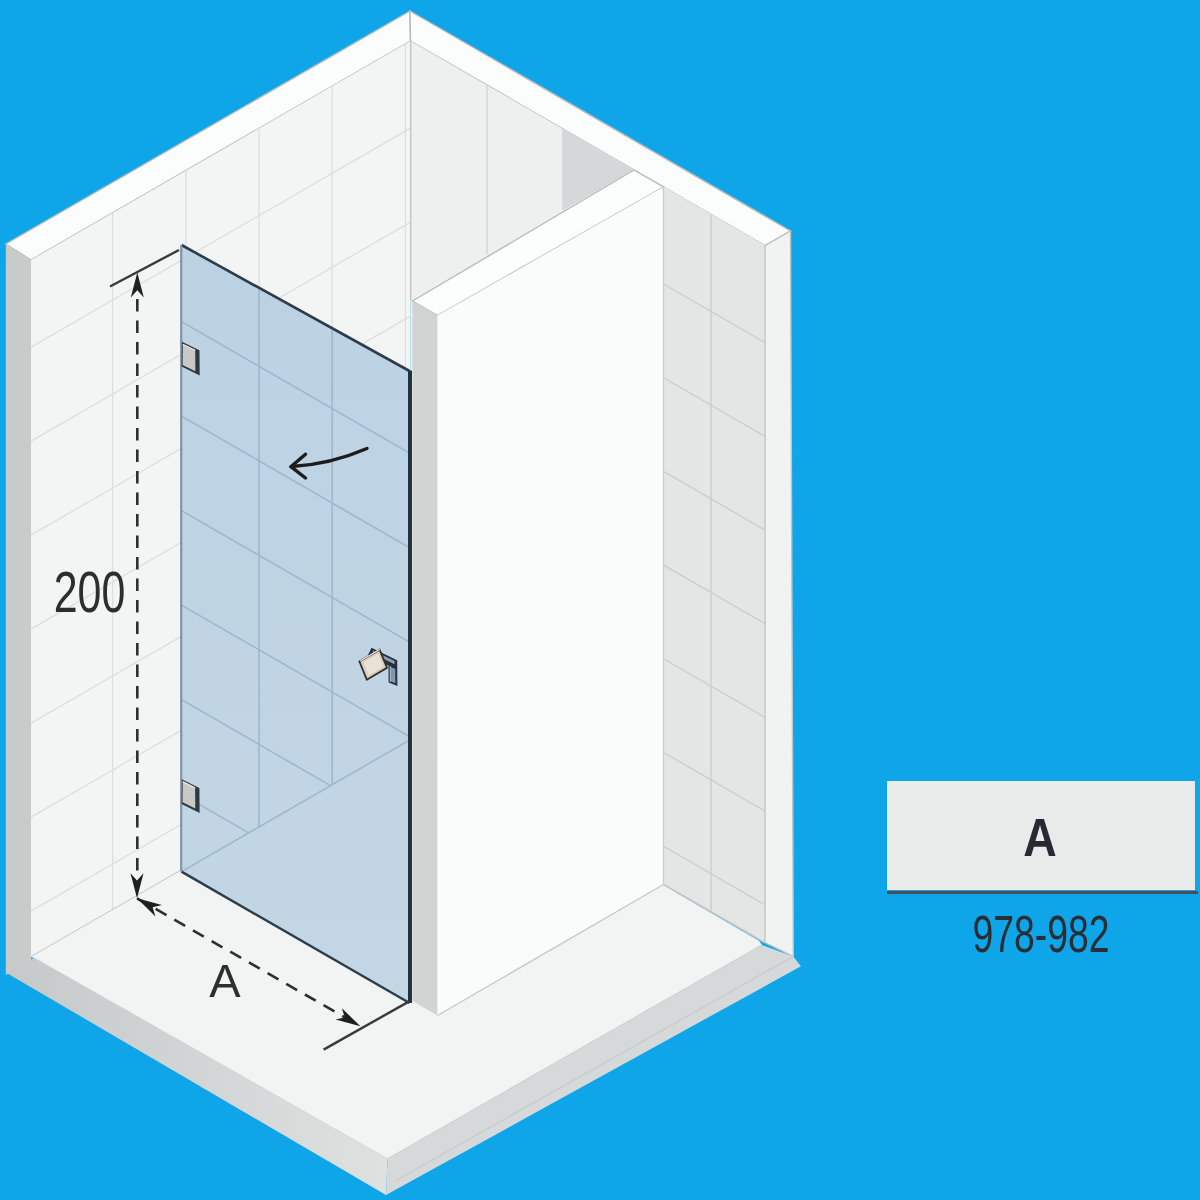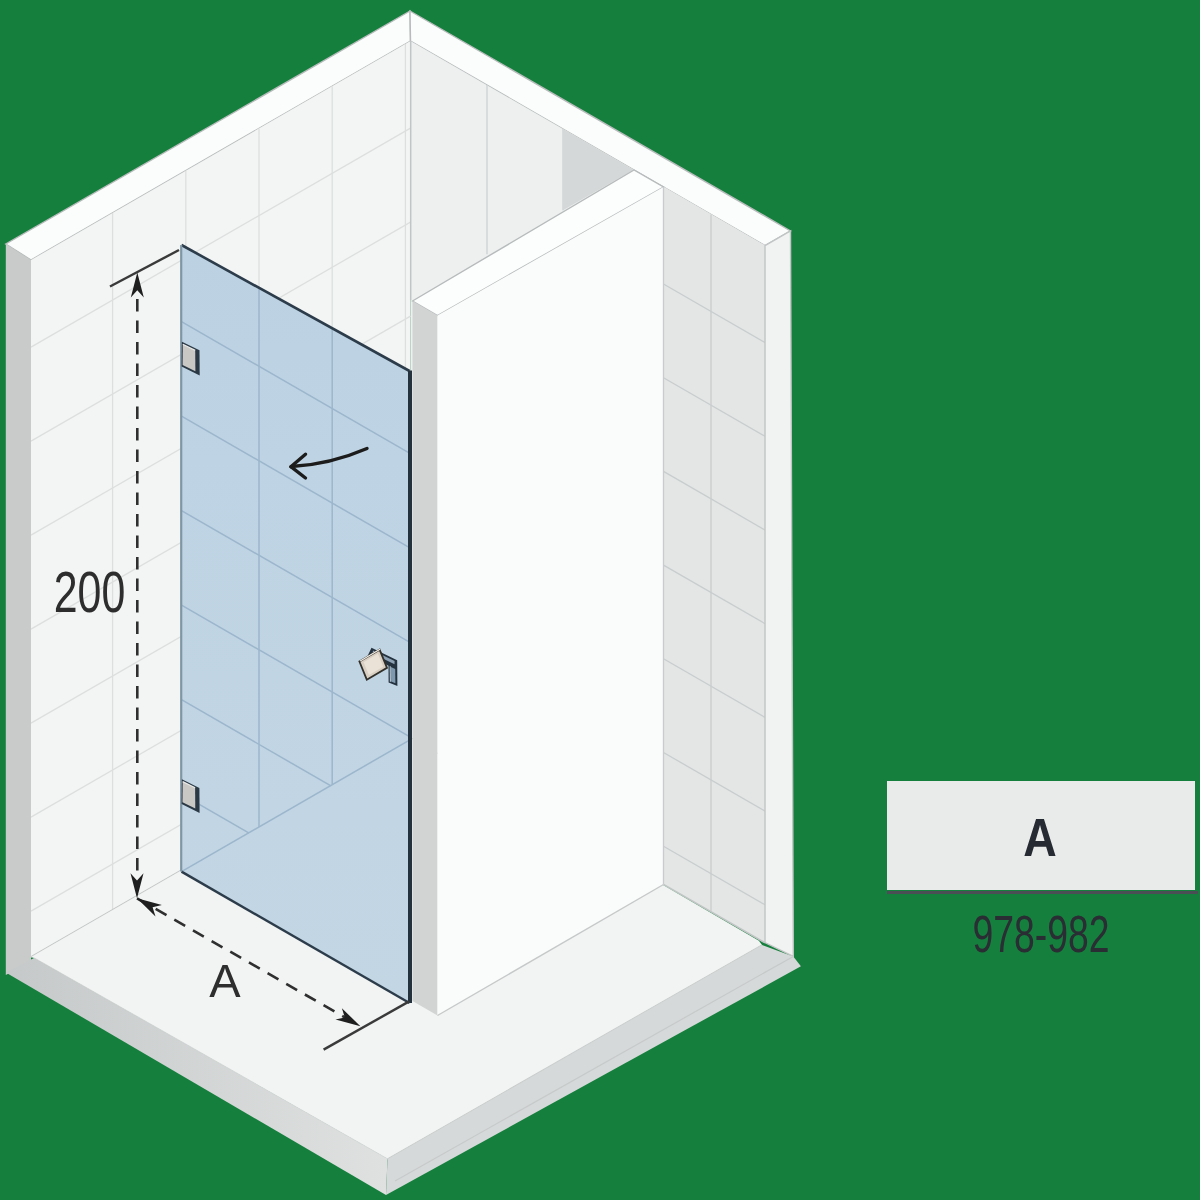--- a/index.html
+++ b/index.html
@@ -1,16 +1,16 @@
 <!DOCTYPE html>
 <html><head>
 <meta charset="utf-8">
 <style>
   html,body{margin:0;padding:0;background:#ffffff;}
-  .page{width:1200px;height:1200px;position:relative;background:#15803d;overflow:hidden;}
+  .page{width:1200px;height:1200px;position:relative;background:#0ea5e9;overflow:hidden;}
   svg{display:block;}
   text{font-family:"Liberation Sans", sans-serif;}
 </style>
 </head>
 <body>
 <div class="page">
 <svg width="1200" height="1200" viewBox="0 0 1200 1200">
 <defs>
 <linearGradient id="lband" gradientUnits="userSpaceOnUse" x1="6" y1="0" x2="386" y2="0">
   <stop offset="0" stop-color="#c6c9c9"></stop>

